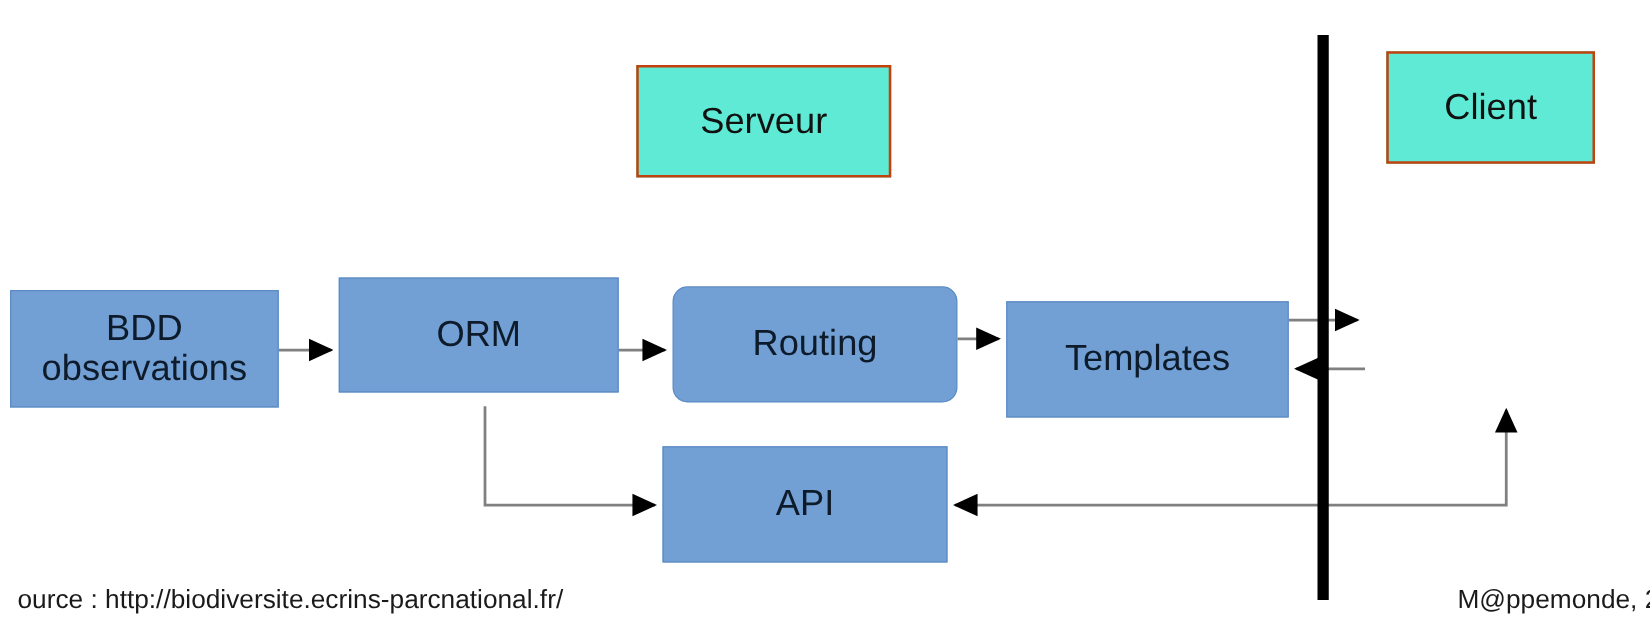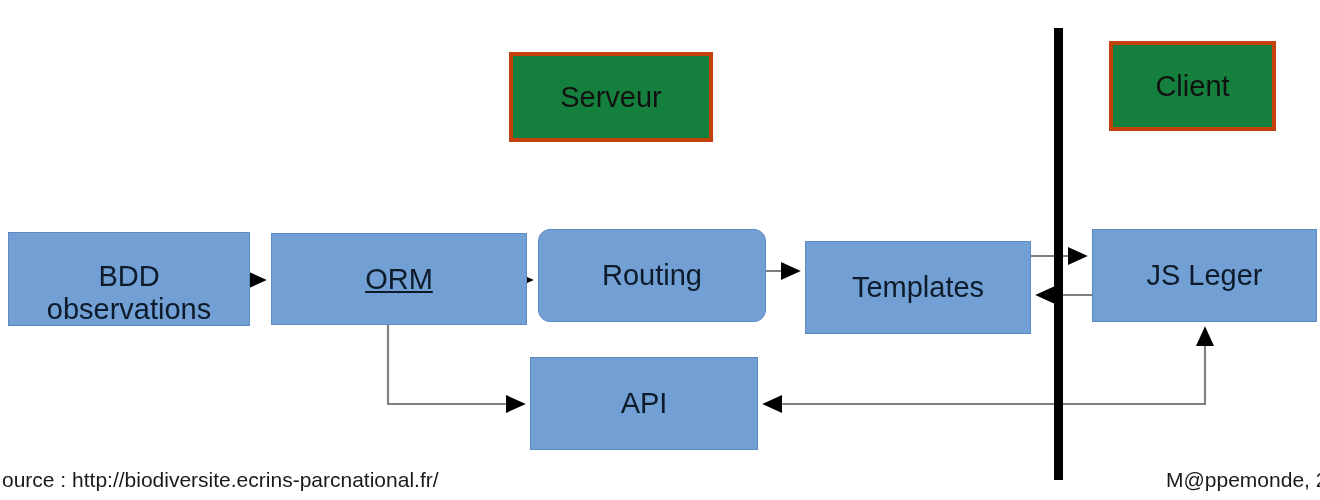--- a/index.html
+++ b/index.html
@@ -26,32 +26,32 @@
     text-align: center;
     line-height: 1.12;
     color: #0d1b2a;
   }
   .node.blue {
     background: #729FD4;
     border: 1px solid #5C8BC4;
     font-size: 29px;
   }
   .node.gray {
-    background: #15803d;
-    border: 4px solid #c2410c;
+    background: #5eead4;
+    border: 2px solid #c2410c;
     font-size: 29px;
     color: #111111;
   }
   .node .lbl {
     display: block;
     white-space: pre-line;
     padding: 0 6px;
   }
-  #bdd      { left: 8px;    top: 232px; width: 242px; height: 94px; align-items: flex-end; }
-  #orm      { left: 271px;  top: 233px; width: 256px; height: 92px; text-decoration: underline; }
+  #bdd      { left: 8px;    top: 232px; width: 215px; height: 94px; }
+  #orm      { left: 271px;  top: 222px; width: 224px; height: 92px; }
   #routing  { left: 538px;  top: 229px; width: 228px; height: 93px; border-radius: 12px; }
   #templates{ left: 805px;  top: 229px; width: 226px; height: 93px; margin-top: 12px; }
   #jsleger  { left: 1092px; top: 229px; width: 225px; height: 93px; }
   #api      { left: 530px;  top: 357px; width: 228px; height: 93px; }
   #serveur  { left: 509px;  top: 52px;  width: 204px; height: 90px; }
   #client   { left: 1109px; top: 41px;  width: 167px; height: 90px; }
 
   #divider {
     position: absolute;
     left: 1054px;
@@ -69,21 +69,21 @@
     height: 500px;
     pointer-events: none;
   }
 
   .caption {
     position: absolute;
     font-size: 21px;
     color: #1a1a1a;
     white-space: nowrap;
   }
-  #src-caption    { left: 2px;  top: 468px; }
+  #src-caption    { left: 14px;  top: 468px; }
   #credit-caption { left: 1166px; top: 468px; }
 </style>
 </head>
 <body>
 
 <div id="stage">
 
   <svg id="edges" viewBox="0 0 1320 500" width="1320" height="500" xmlns="http://www.w3.org/2000/svg">
     <defs>
       <marker id="ah" markerWidth="9" markerHeight="9" refX="8.2" refY="4.5" orient="auto" markerUnits="strokeWidth">
@@ -125,23 +125,20 @@
   </div>
   <div class="node blue" id="orm">
     <span class="lbl">ORM</span>
   </div>
   <div class="node blue" id="routing">
     <span class="lbl">Routing</span>
   </div>
   <div class="node blue" id="templates">
     <span class="lbl">Templates</span>
   </div>
-  <div class="node blue" id="jsleger">
-    <span class="lbl">JS Leger</span>
-  </div>
   <div class="node blue" id="api">
     <span class="lbl">API</span>
   </div>
 
   <div id="divider"></div>
 
   <div class="caption" id="src-caption">ource : http://biodiversite.ecrins-parcnational.fr/</div>
   <div class="caption" id="credit-caption">M@ppemonde, 201</div>
 
 </div>

